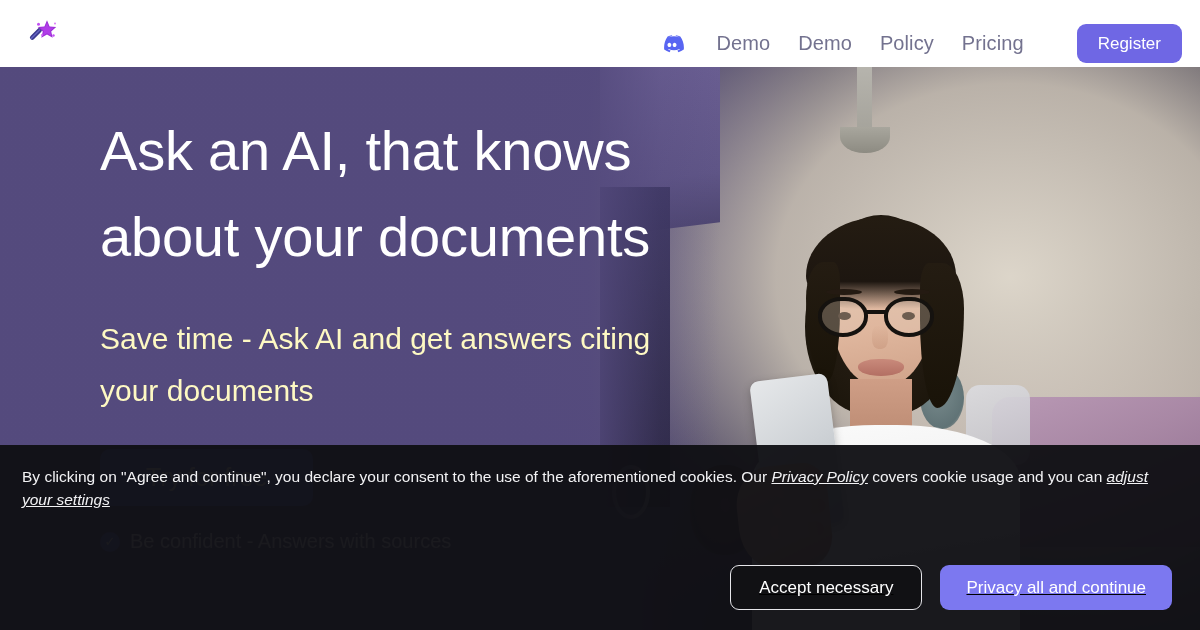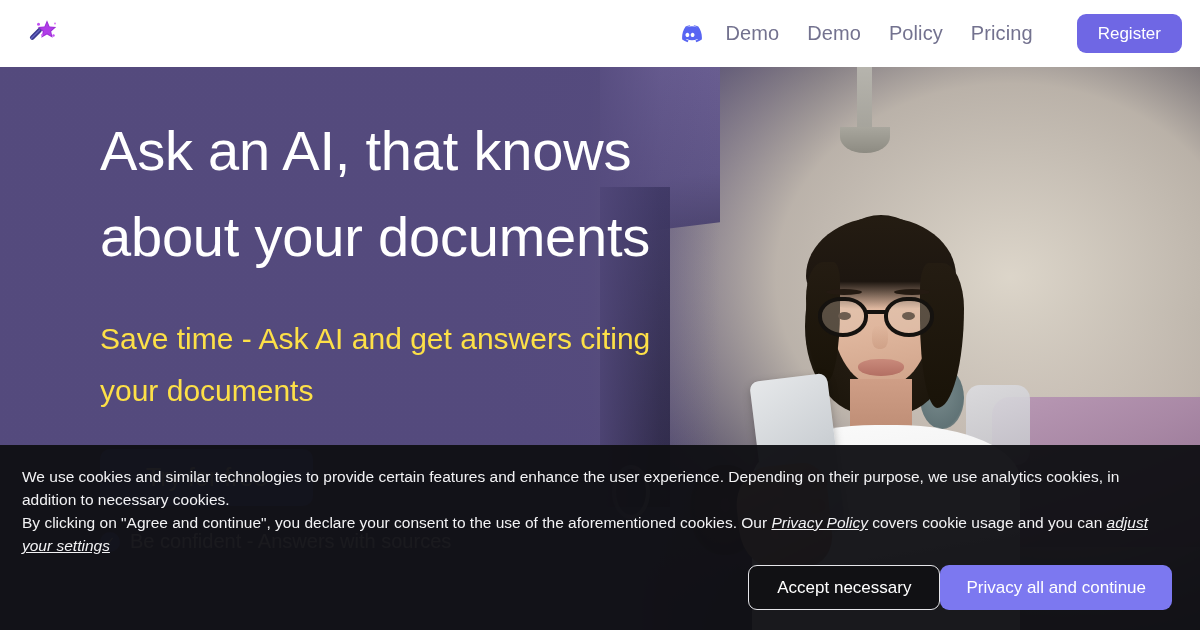--- a/index.html
+++ b/index.html
@@ -40,25 +40,25 @@
     height: 42px;
     display: flex;
     align-items: center;
     justify-content: center;
   }
   .brand svg { display: block; }
 
   .nav-right {
     position: absolute;
     right: 18px;
-    top: 0;
+    top: 10px;
     height: 67px;
     display: flex;
     align-items: center;
-    gap: 0;
+    gap: 9px;
   }
 
   .discord-icon {
     width: 26px;
     height: 26px;
     margin-right: 22px;
     display: flex;
     align-items: center;
     justify-content: center;
   }
@@ -357,21 +357,21 @@
     font-weight: 400;
     color: #ffffff;
     letter-spacing: -0.2px;
   }
 
   .hero-sub {
     margin-top: 33px;
     font-size: 30px;
     line-height: 52px;
     font-weight: 400;
-    color: #fde047;
+    color: #fef9c3;
   }
 
   .btn-try {
     margin-top: 32px;
     display: inline-block;
     font-size: 25px;
     color: #ffffff;
     background: #5b6ddb;
     border: none;
     border-radius: 10px;
@@ -427,20 +427,22 @@
     cursor: pointer;
     font-style: italic;
   }
 
   .cookie-actions {
     position: absolute;
     right: 28px;
     bottom: 20px;
     display: flex;
     align-items: center;
+    gap: 18px;
+    text-decoration: underline;
   }
 
   .btn-necessary {
     font-size: 17px;
     color: #ffffff;
     background: #111114;
     border: 1px solid #e6e6ea;
     border-radius: 9px;
     padding: 13px 28px;
     line-height: 1;
@@ -556,21 +558,20 @@
           <span class="check">✓</span>
           <span>Be confident - Answers with sources</span>
         </div>
       </div>
     </div>
   </div>
 
   <div class="cookie-banner">
 
     <div class="cookie-text">
-      <p>We use cookies and similar technologies to provide certain features and enhance the user experience. Depending on their purpose, we use analytics cookies, in addition to necessary cookies.</p>
       <p class="para2"><span>By clicking on "Agree and continue", you declare your consent to the use of the aforementioned cookies. Our </span><a class="cookie-link" href="#">Privacy Policy</a><span> covers cookie usage and you can </span><a class="cookie-link" href="#">adjust your settings</a></p>
     </div>
 
     <div class="cookie-actions">
       <button class="btn-necessary">Accept necessary</button>
       <button class="btn-accept-all">Privacy all and continue</button>
     </div>
   </div>
 
 </div>

